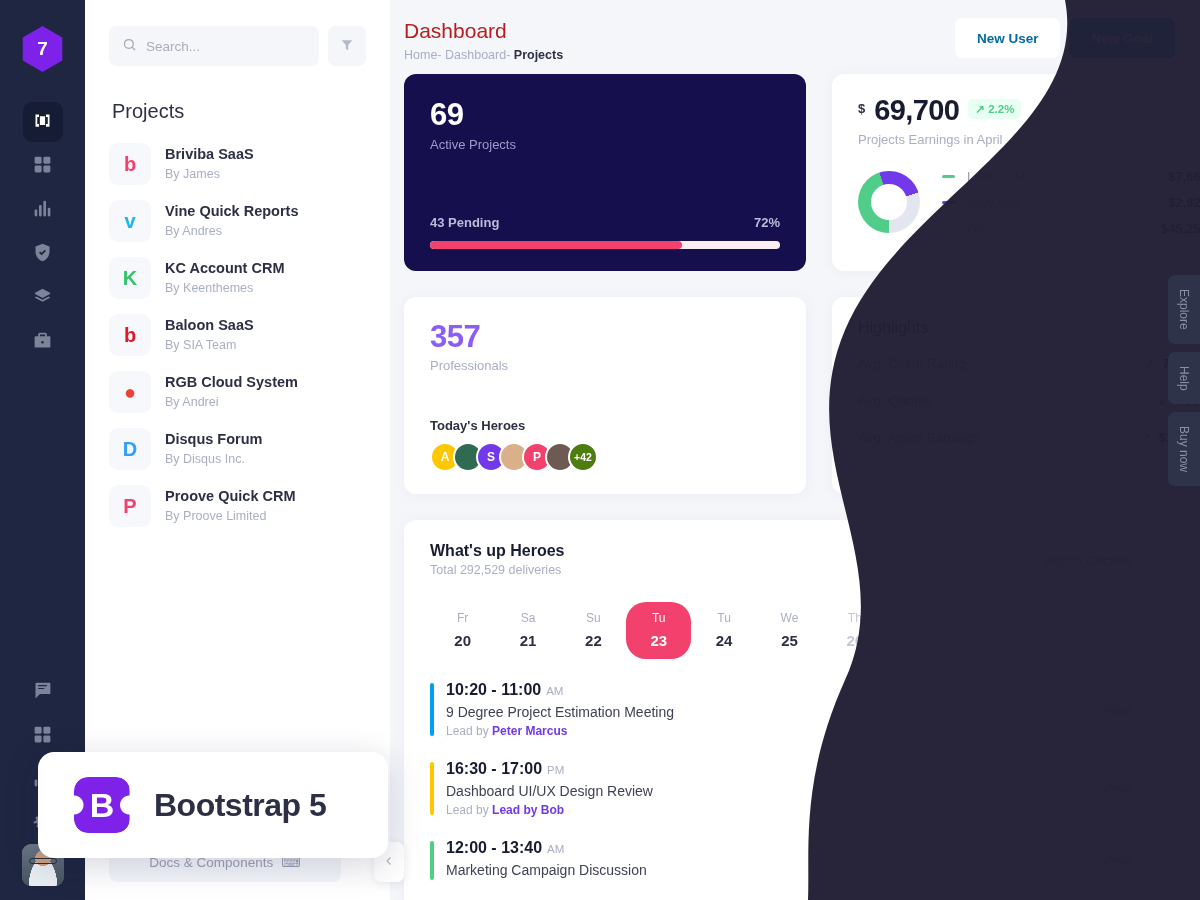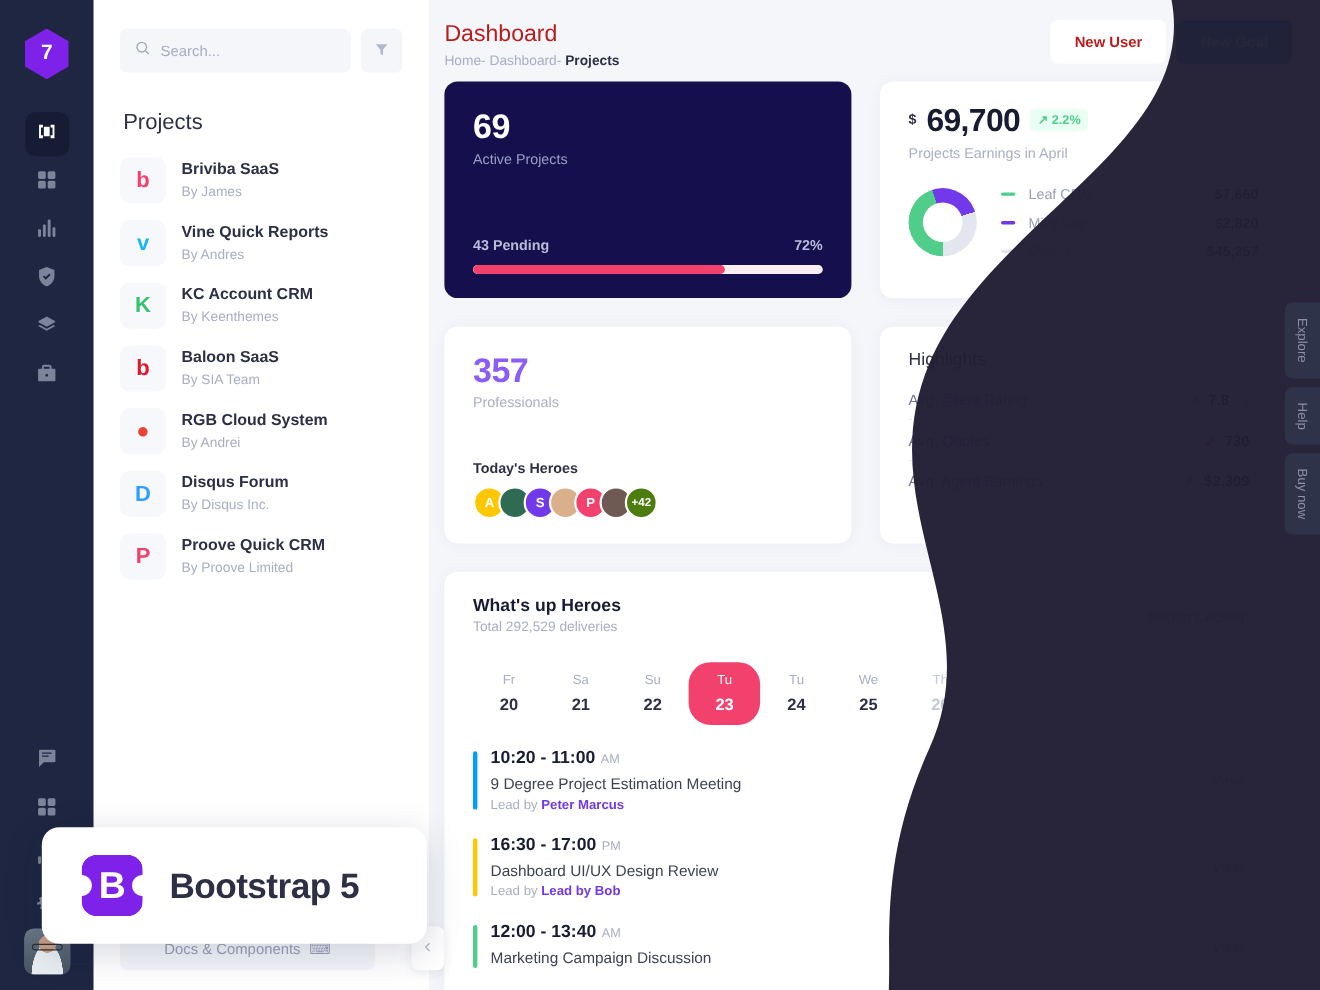--- a/index.html
+++ b/index.html
@@ -92,32 +92,32 @@
   #main { position: absolute; left: 390px; top: 0; right: 0; height: 900px; padding: 18px 25px 0 14px; }
 
   #topbar { display: flex; align-items: flex-start; height: 56px; }
   #page-title { font-size: 21px; color: #b91c1c; font-weight: 400; line-height: 1.25; }
   #breadcrumb { font-size: 12.5px; margin-top: 4px; }
   #breadcrumb .crumb { color: #a9afc2; }
   #breadcrumb .crumb.current { color: #2d3045; font-weight: bold; }
   #topbar-actions { margin-left: auto; display: flex; gap: 9px; align-items: center; }
   #new-user-btn {
     height: 40px; padding: 0 22px; background: #ffffff; border: none; border-radius: 7px;
-    color: #b91c1c; font-size: 13.5px; font-weight: bold; cursor: pointer;
+    color: #0369a1; font-size: 13.5px; font-weight: bold; cursor: pointer;
     font-family: "Liberation Sans", sans-serif;
   }
   #new-goal-btn {
     height: 40px; padding: 0 22px; background: #009ef7; border: none; border-radius: 7px;
     color: #ffffff; font-size: 13.5px; font-weight: bold; cursor: pointer;
     font-family: "Liberation Sans", sans-serif;
   }
 
   .card-grid { display: flex; gap: 26px; }
   .card { background: #ffffff; border-radius: 12px; box-shadow: 0 1px 14px rgba(40,50,90,.045); }
-  .col { width: 370px; flex-shrink: 0; }
+  .col { width: 402px; flex-shrink: 0; }
 
   
   #active-projects-card {
     background: #160f4e; height: 197px; border-radius: 12px; padding: 23px 26px 22px;
     display: flex; flex-direction: column;
   }
   #active-count { font-size: 31px; color: #ffffff; font-weight: bold; letter-spacing: -.5px; }
   #active-label { font-size: 13px; color: #9a9ec4; margin-top: 4px; }
   #progress-meta { display: flex; justify-content: space-between; margin-top: auto; font-size: 13px;
     font-weight: bold; color: #babdd8; }

